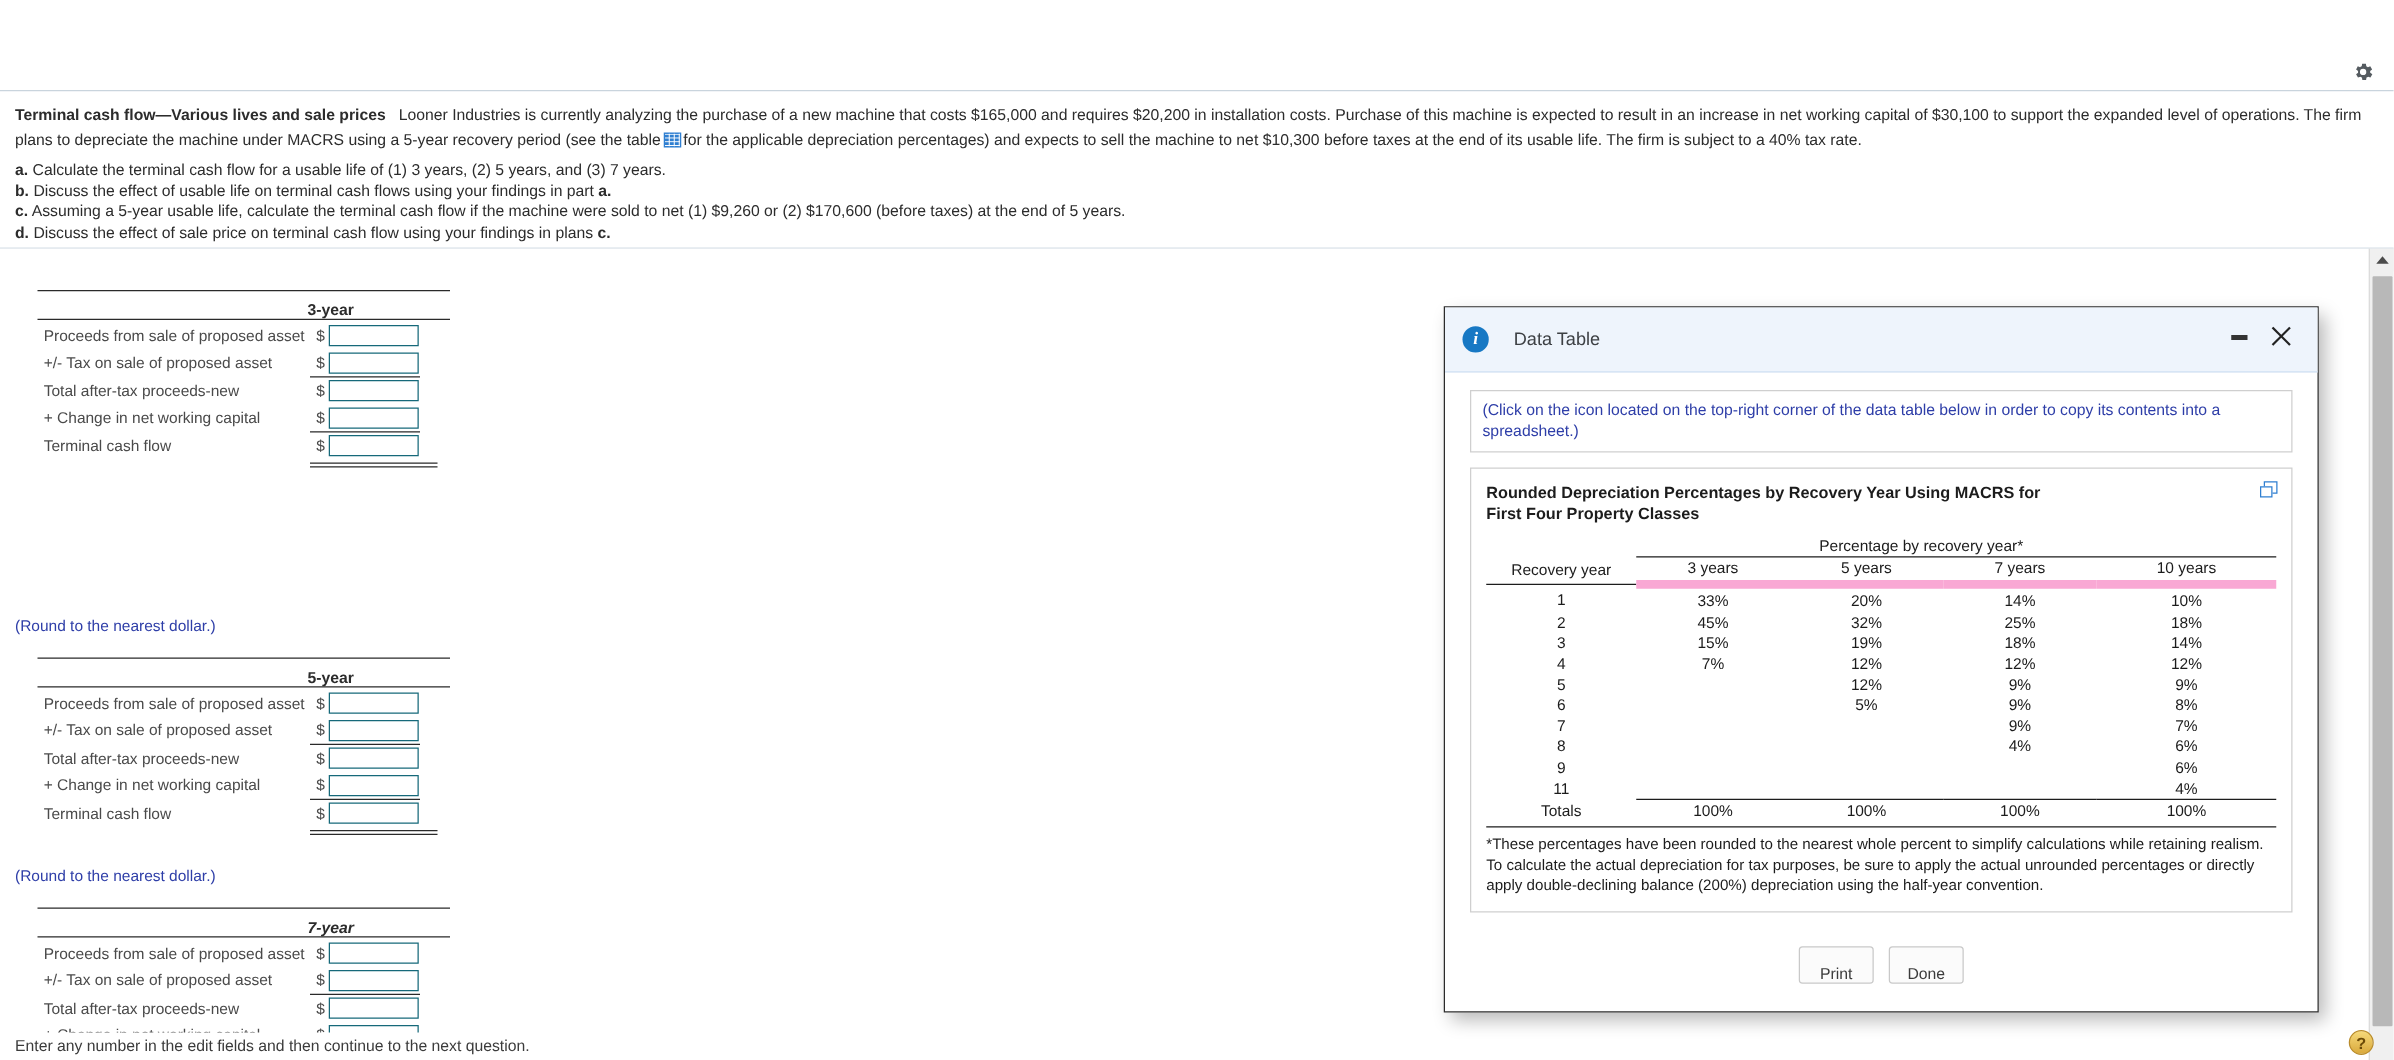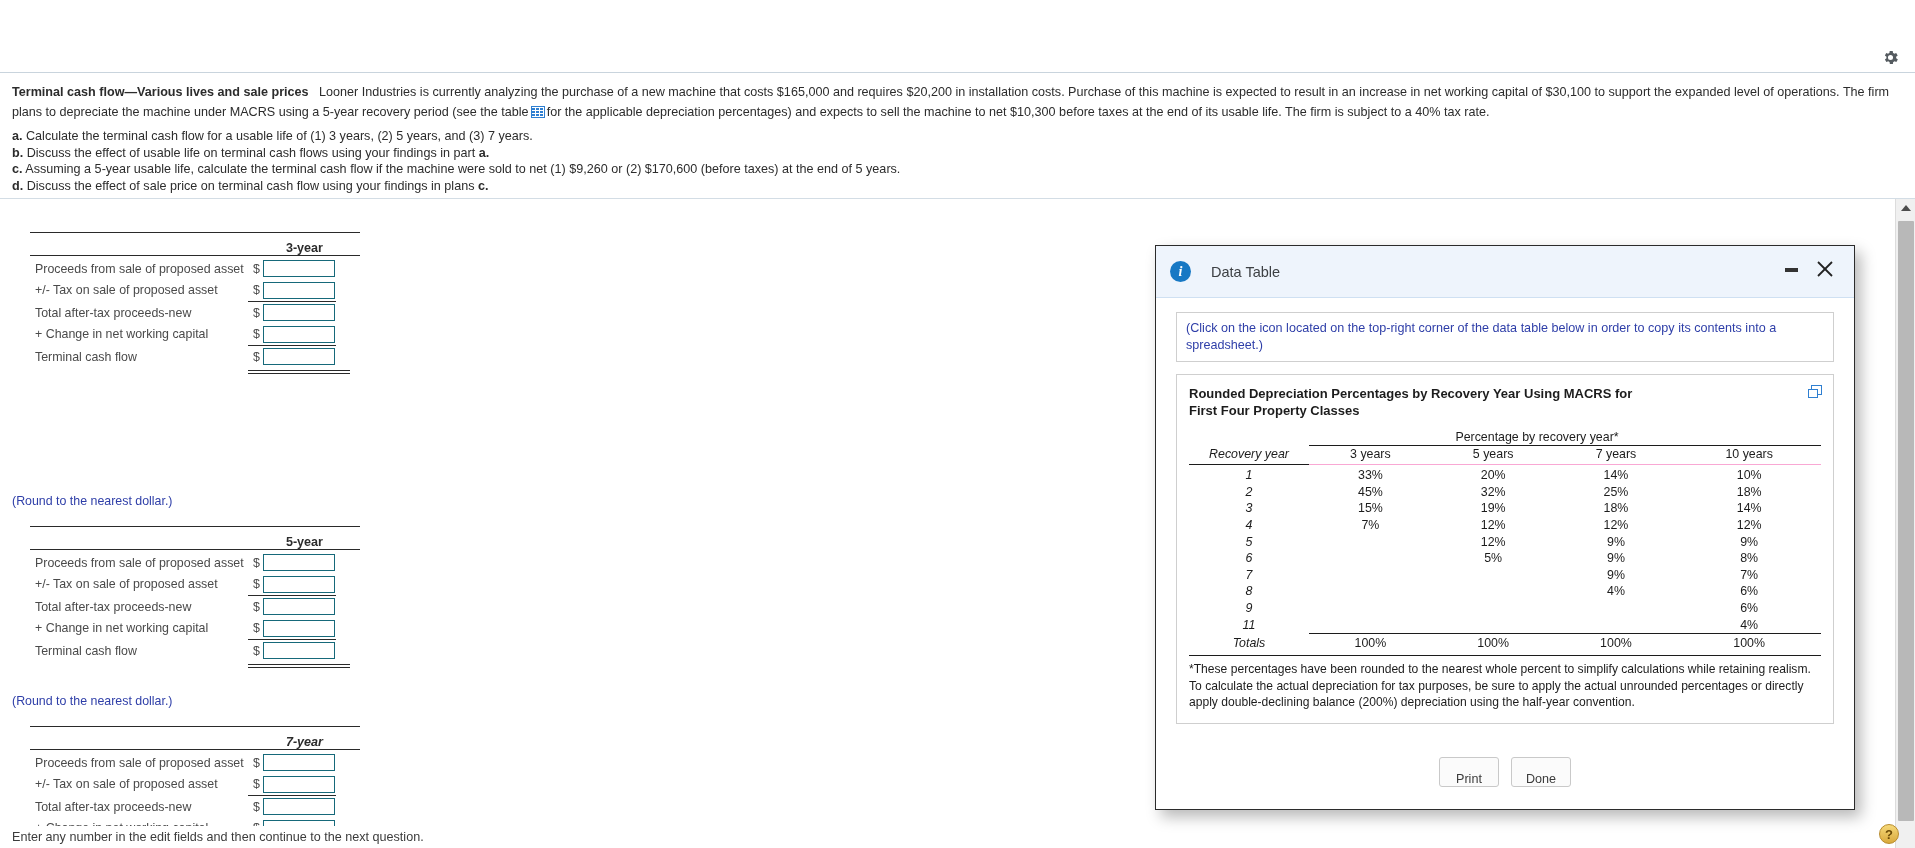--- a/index.html
+++ b/index.html
@@ -68,21 +68,21 @@
   .lead .hint { color:#2e3ea8; margin-left:6px; }
 
   
   .ans-table { position:absolute; left:30px; font-size:12.4px; }
   .ans-table .topline { height:1px; background:#2a2a2a; }
   .ans-table .hdr-row {
     display:flex; align-items:flex-end; height:22px;
   }
   .ans-table .hdr-spacer { width:216px; }
   .ans-table .hdr-lab {
-    width:77px; text-align:right; font-weight:bold; color:#2c2c2c;
+    width:77px; text-align:left; font-weight:bold; color:#2c2c2c;
     font-size:12.6px;
   }
   .ans-table .hdr-lab.ital { font-style:italic; }
   .ans-table .hdrline { height:1px; background:#2a2a2a; margin-bottom:2px;}
   .row {
     display:flex; align-items:center; height:21.5px;
   }
   .row .lab {
     width:216px; padding-left:5px; color:#4a4a4a; font-size:12.4px;
     white-space:nowrap;
@@ -201,25 +201,25 @@
   .copy-icon .b {
     position:absolute; left:0; top:4px; width:10px; height:9px;
     border:1.5px solid #2f7fd1; background:#fff;
   }
   .pct-head {
     text-align:center; font-size:12.4px; margin-top:11px; color:#1c1c1c;
     padding-left:64px;
   }
   .macrs { width:100%; border-collapse:collapse; font-size:12.4px; color:#1c1c1c; margin-top:1px;}
   .macrs th, .macrs td { text-align:center; padding:1.3px 0; font-weight:normal; }
-  .macrs th.ry, .macrs td.ry { width:120px;font-style:italic; }
+  .macrs th.ry, .macrs td.ry { width:120px; }
   .macrs thead tr.rule td { padding:0; }
   .macrs .colrule { height:1px; background:#1c1c1c; }
   .macrs thead th { font-size:12.4px; }
-  .macrs tr.headrow th { border-bottom:1px solid #f9a8d4; padding-bottom:3px; }
+  .macrs tr.headrow th { border-bottom:7px solid #f9a8d4; padding-bottom:3px; }
   .macrs tr.headrow th.ry { border-bottom:1px solid #1c1c1c; }
   .macrs tr.firstdata td { padding-top:3px; }
   .macrs tr.totals td { border-top:1px solid #1c1c1c; padding-top:2px; }
   .macrs tr.totals td.ry { border-top:none; }
   .foot-rule { height:1px; background:#1c1c1c; margin-top:4px; }
   .dt-foot { font-size:12.1px; line-height:16.5px; margin-top:5px; color:#1c1c1c; }
   .dlg-actions {
     position:absolute; left:0; bottom:22px; width:100%;
     display:flex; justify-content:center; gap:12px;
   }

